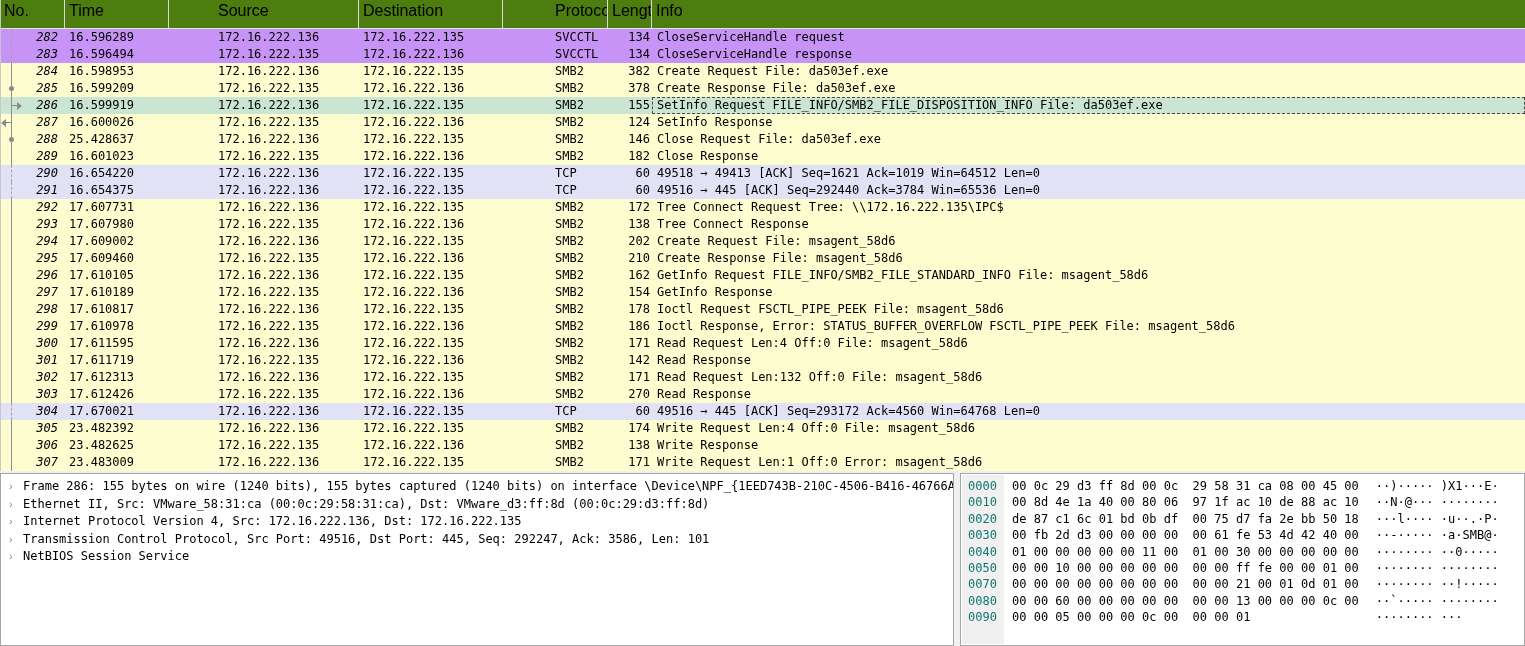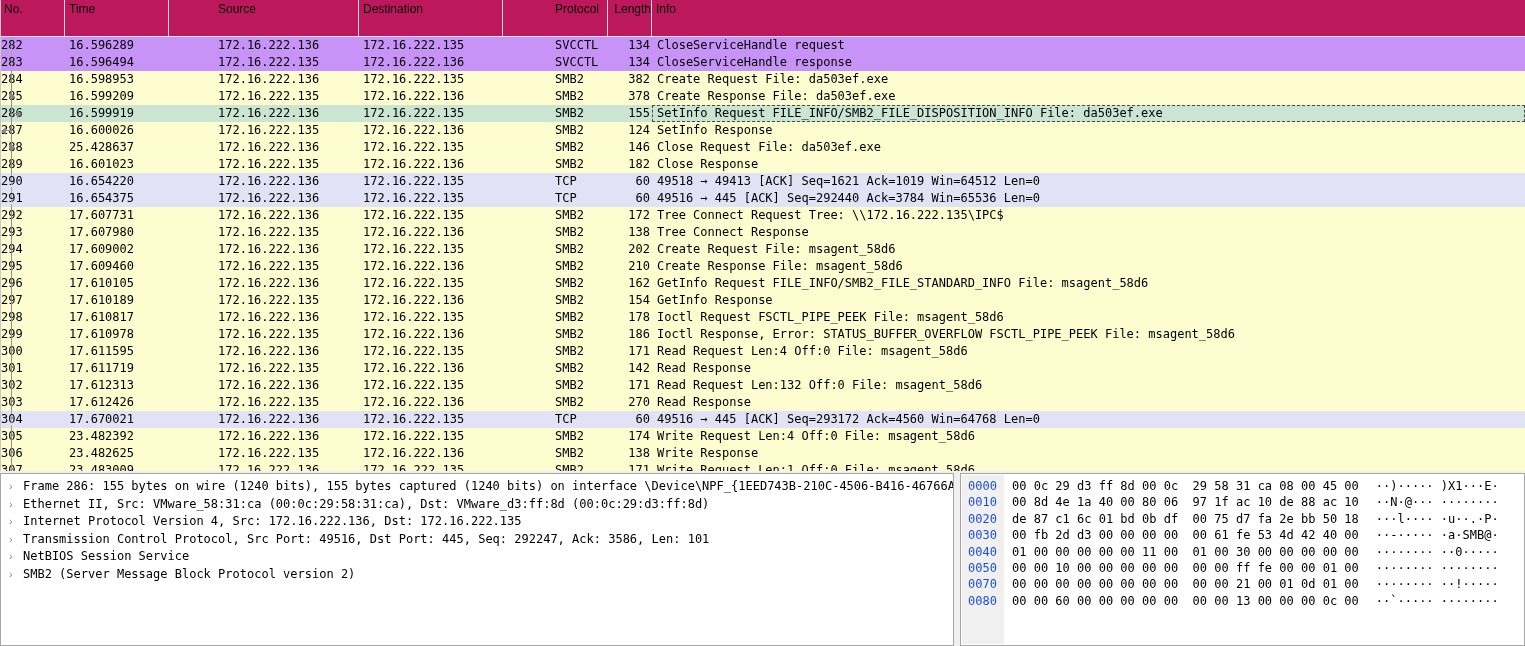--- a/index.html
+++ b/index.html
@@ -3,33 +3,33 @@
 <meta charset="utf-8">
 <style>
   * { margin:0; padding:0; box-sizing:border-box; }
   html,body { width:1525px; height:646px; background:#f0f0f0; overflow:hidden; }
   #root { position:relative; width:1525px; height:646px; background:#f0f0f0;
           font-family:"DejaVu Sans Mono","Liberation Mono",monospace; font-size:12px; color:#000; }
 
   
   .packet-list { position:absolute; left:0; top:0; width:1525px; height:471px;
                  background:#fff; overflow:hidden; border-left:1px solid #c8c8c8; }
-  .pl-header { display:flex; height:37px; background:#be185d; border-bottom:1px solid #e3e3e3;
-               font-family:"Liberation Sans","DejaVu Sans",sans-serif; font-size:12px; }
+  .pl-header { display:flex; height:29px; background:#4d7c0f; border-bottom:1px solid #e3e3e3;
+               font-family:"Liberation Sans","DejaVu Sans",sans-serif; font-size:16px; }
   .pl-header .hcell { border-right:1px solid #d9d9d9; padding:2px 0 0 4px; white-space:nowrap; overflow:hidden; }
   .c0 { width:64px; }  .c1 { width:104px; } .c2 { width:145px;margin-left:45px; } .c3 { width:144px; }
   .c4 { width:57px;margin-left:48px; }  .c5 { width:44px;text-align:right; }  .c6 { flex:1; }
 
   .row { display:flex; height:17px; line-height:17px; white-space:nowrap; }
   .row-purple   { background:var(--purple); }
   .row-yellow   { background:var(--yellow); }
   .row-tcp      { background:var(--tcp); }
   .row-selected { background:var(--selected); }
   .cell { overflow:hidden; white-space:nowrap; }
-  .cell.c0 { text-align:left; padding-right:7px; position:relative; }
+  .cell.c0 { text-align:right; padding-right:7px; position:relative;font-style:italic; }
   .cell.c1,.cell.c2,.cell.c3,.cell.c4 { padding-left:4px; }
   .cell.c5 { text-align:right; padding-right:2px; }
   .cell.c6 { padding-left:5px; }
   .row-selected .cell.c6 { outline:1px dashed #4a4a4a; outline-offset:-1px; }
 
   
   .marker { position:absolute; left:0; top:0; width:20px; height:17px; }
   .mline  { position:absolute; left:10px; top:0; bottom:0; width:0; border-left:1px solid #8f8f8f; }
   .mline.dash { border-left-style:dashed; border-left-color:#a3a3a3; }
   .mdot   { position:absolute; left:8px; top:6px; width:5px; height:5px; border-radius:50%; background:#8a8a8a; }
@@ -45,21 +45,21 @@
              background:#fff; border:1px solid #a6a6a6; overflow:hidden; padding-top:4px; }
   .dline { height:17.5px; line-height:17.5px; white-space:pre; overflow:hidden; }
   .chev  { display:inline-block; width:14px; margin-left:8px; color:#8a8a8a;
            font-family:"Liberation Sans",sans-serif; font-size:11px; }
 
   
   .hexpane { position:absolute; left:960px; top:473px; width:565px; height:173px;
              background:#fff; border:1px solid #a6a6a6; overflow:hidden; padding-top:4px; }
   .offsetcol { position:absolute; left:1px; top:1px; bottom:1px; width:42px; background:#f0f0f0; }
   .hline { position:relative; height:16.4px; line-height:16.4px; white-space:pre; }
-  .hoff  { display:inline-block; width:42px; padding-left:7px; color:#1d4ed8; }
+  .hoff  { display:inline-block; width:42px; padding-left:7px; color:#0f766e; }
   .hbytes{ display:inline-block; padding-left:9px; }
   .hascii{ display:inline-block; padding-left:17px; }
 </style>
 </head>
 <body>
 
 <div id="root">
 
   <div class="packet-list">
     <div class="pl-header">
@@ -355,21 +355,21 @@
         </div>
         <div class="row row-yellow">
           <div class="cell c0">307<div class="marker">
               <div class="mline"></div>
             </div></div>
           <div class="cell c1">23.483009</div>
           <div class="cell c2">172.16.222.136</div>
           <div class="cell c3">172.16.222.135</div>
           <div class="cell c4">SMB2</div>
           <div class="cell c5">171</div>
-          <div class="cell c6">Write Request Len:1 Off:0 File: msagent_58d6</div>
+          <div class="cell c6">Write Request Len:1 Off:0 Error: msagent_58d6</div>
         </div>
         <div class="row row-yellow">
           <div class="cell c0">308<div class="marker">
               <div class="mline"></div>
             </div></div>
           <div class="cell c1">23.483131</div>
           <div class="cell c2">172.16.222.135</div>
           <div class="cell c3">172.16.222.136</div>
           <div class="cell c4">SMB2</div>
           <div class="cell c5">138</div>
@@ -377,28 +377,28 @@
         </div>
       </div>
   </div>
 
   <div class="details" id="details">
       <div class="dline"><span class="chev">›</span><span>Frame 286: 155 bytes on wire (1240 bits), 155 bytes captured (1240 bits) on interface \Device\NPF_{1EED743B-210C-4506-B416-46766AC413</span></div>
       <div class="dline"><span class="chev">›</span><span>Ethernet II, Src: VMware_58:31:ca (00:0c:29:58:31:ca), Dst: VMware_d3:ff:8d (00:0c:29:d3:ff:8d)</span></div>
       <div class="dline"><span class="chev">›</span><span>Internet Protocol Version 4, Src: 172.16.222.136, Dst: 172.16.222.135</span></div>
       <div class="dline"><span class="chev">›</span><span>Transmission Control Protocol, Src Port: 49516, Dst Port: 445, Seq: 292247, Ack: 3586, Len: 101</span></div>
       <div class="dline"><span class="chev">›</span><span>NetBIOS Session Service</span></div>
-      <div class="dline"><span class="chev">›</span><span>SMB2 (Server Message Block Protocol version 2)</span></div>
     </div>
 
   <div class="hexpane" id="hexpane">
     <div class="offsetcol"></div>
   <div class="hline"><span class="hoff">0000</span><span class="hbytes">00 0c 29 d3 ff 8d 00 0c  29 58 31 ca 08 00 45 00</span><span class="hascii">··)····· )X1···E·</span></div>
       <div class="hline"><span class="hoff">0010</span><span class="hbytes">00 8d 4e 1a 40 00 80 06  97 1f ac 10 de 88 ac 10</span><span class="hascii">··N·@··· ········</span></div>
       <div class="hline"><span class="hoff">0020</span><span class="hbytes">de 87 c1 6c 01 bd 0b df  00 75 d7 fa 2e bb 50 18</span><span class="hascii">···l···· ·u··.·P·</span></div>
       <div class="hline"><span class="hoff">0030</span><span class="hbytes">00 fb 2d d3 00 00 00 00  00 61 fe 53 4d 42 40 00</span><span class="hascii">··-····· ·a·SMB@·</span></div>
       <div class="hline"><span class="hoff">0040</span><span class="hbytes">01 00 00 00 00 00 11 00  01 00 30 00 00 00 00 00</span><span class="hascii">········ ··0·····</span></div>
       <div class="hline"><span class="hoff">0050</span><span class="hbytes">00 00 10 00 00 00 00 00  00 00 ff fe 00 00 01 00</span><span class="hascii">········ ········</span></div>
       <div class="hline"><span class="hoff">0070</span><span class="hbytes">00 00 00 00 00 00 00 00  00 00 21 00 01 0d 01 00</span><span class="hascii">········ ··!·····</span></div>
       <div class="hline"><span class="hoff">0080</span><span class="hbytes">00 00 60 00 00 00 00 00  00 00 13 00 00 00 0c 00</span><span class="hascii">··`····· ········</span></div>
+      <div class="hline"><span class="hoff">0090</span><span class="hbytes">00 00 05 00 00 00 0c 00  00 00 01               </span><span class="hascii">········ ···</span></div>
     </div>
 
 </div>
 
 </body></html>

